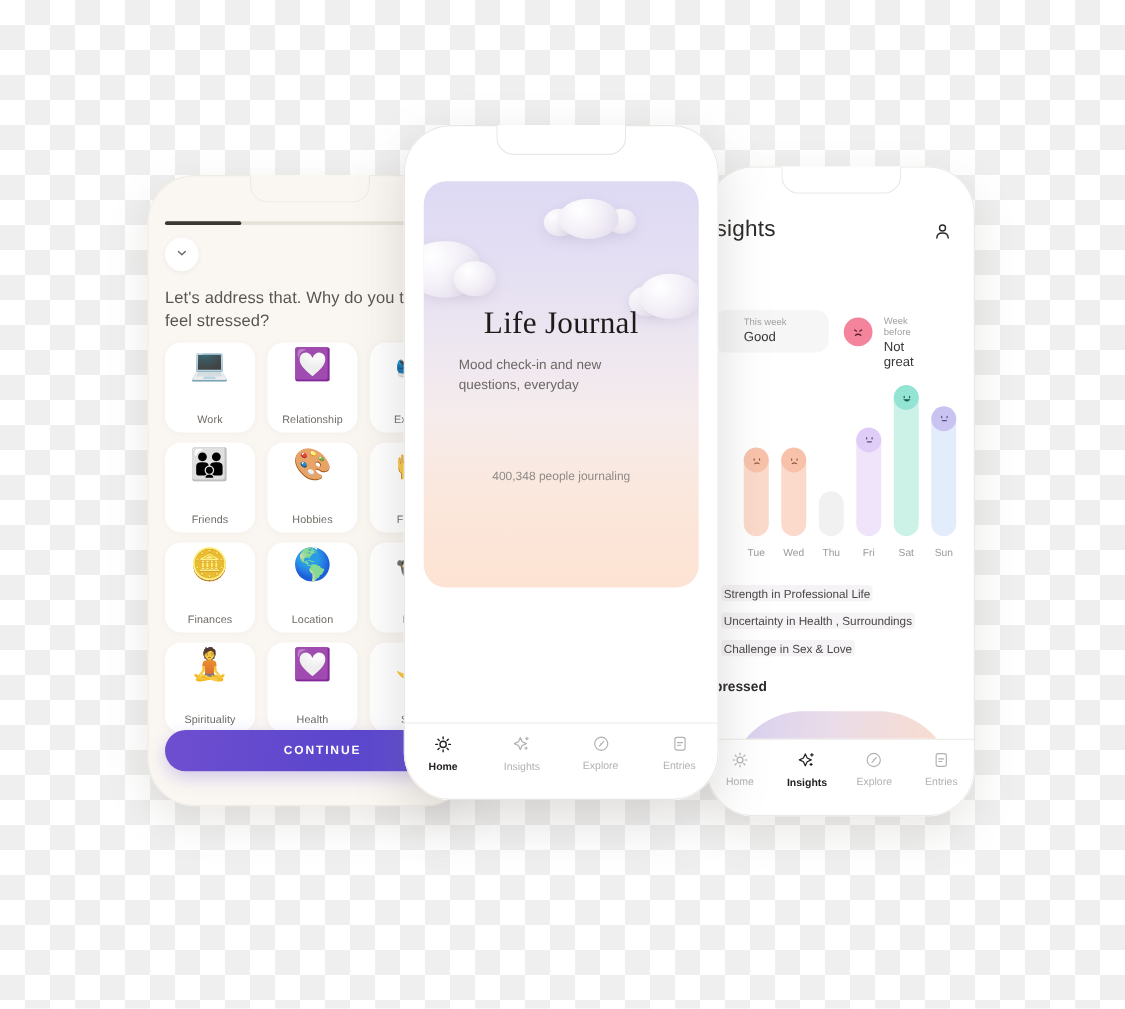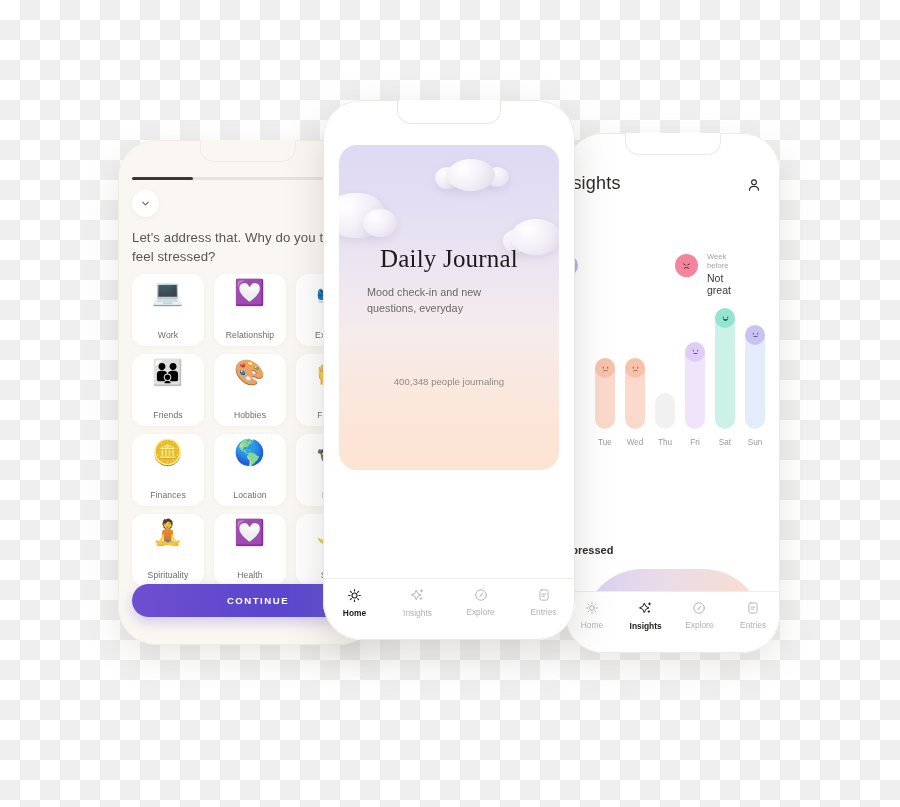--- a/index.html
+++ b/index.html
@@ -504,20 +504,24 @@
         <span>
           <svg width="16" height="16" viewBox="0 0 24 24" fill="none" stroke="#2b2a29" stroke-width="1.7" stroke-linecap="round">
               <circle cx="12" cy="8" r="3.6"></circle>
               <path d="M5.2 20c0-3.8 3-6 6.8-6s6.8 2.2 6.8 6"></path>
             </svg>
         </span>
       </div>
 
 
       <div class="wk-face"></div>
+      <div class="week-pill">
+        <div class="pl">This week</div>
+        <div class="pv">Good</div>
+      </div>
 
       <div class="prev-block">
         <div class="prev-face">
           <svg width="15" height="15" viewBox="0 0 24 24" fill="none" stroke="#5c2030" stroke-width="1.6" stroke-linecap="round">
             <path d="M7.5 9.5l2.5 1.6M16.5 9.5L14 11.1"></path>
               <path d="M8.6 16.4c2-1.6 4.8-1.6 6.8 0"></path>
           </svg>
         </div>
         <div class="prev-txt">
           <div class="pl">Week before</div>
@@ -583,20 +587,25 @@
         </div>
 
         <div class="mood-lab" style="left:13px">Tue</div>
         <div class="mood-lab" style="left:43px">Wed</div>
         <div class="mood-lab" style="left:73px">Thu</div>
         <div class="mood-lab" style="left:103px">Fri</div>
         <div class="mood-lab" style="left:133px">Sat</div>
         <div class="mood-lab" style="left:163px">Sun</div>
       </div>
 
+      <div class="tag-list">
+        <div class="tag-row"><span class="hl">Strength in Professional Life</span></div>
+        <div class="tag-row"><span class="hl">Uncertainty in Health , Surroundings</span></div>
+        <div class="tag-row"><span class="hl">Challenge in Sex &amp; Love</span></div>
+      </div>
 
       <div class="p3-sub">expressed</div>
       <div class="p3-blob"></div>
 
       <div class="tabbar">
         <div class="tabitem">
           <span>
             <svg width="14" height="14" viewBox="0 0 24 24" fill="none" stroke="#b3b1af" stroke-width="1.7" stroke-linecap="round">
               <circle cx="12" cy="12" r="4"></circle>
                 <path d="M12 2.6v2.2M12 19.2v2.2M2.6 12h2.2M19.2 12h2.2M5.4 5.4l1.6 1.6M17 17l1.6 1.6M18.6 5.4L17 7M7 17l-1.6 1.6"></path>
@@ -644,21 +653,21 @@
 
       <div class="hero">
         <div class="cloud cl-a"></div>
         <div class="cloud cl-a2"></div>
         <div class="cloud cl-b2"></div>
         <div class="cloud cl-b3"></div>
         <div class="cloud cl-b"></div>
         <div class="cloud cl-c2"></div>
         <div class="cloud cl-c"></div>
 
-        <div class="hero-title">Daily Journal</div>
+        <div class="hero-title">Life Journal</div>
         <div class="hero-sub">Mood check-in and new questions, everyday</div>
 
 
         <div class="hero-count">400,348 people journaling</div>
       </div>
 
       <div class="explore-card">
         <span class="ex-ico">
           <svg width="15" height="15" viewBox="0 0 24 24" fill="none" stroke="#24211f" stroke-width="1.6" stroke-linecap="round">
             <circle cx="12" cy="12" r="9"></circle>

